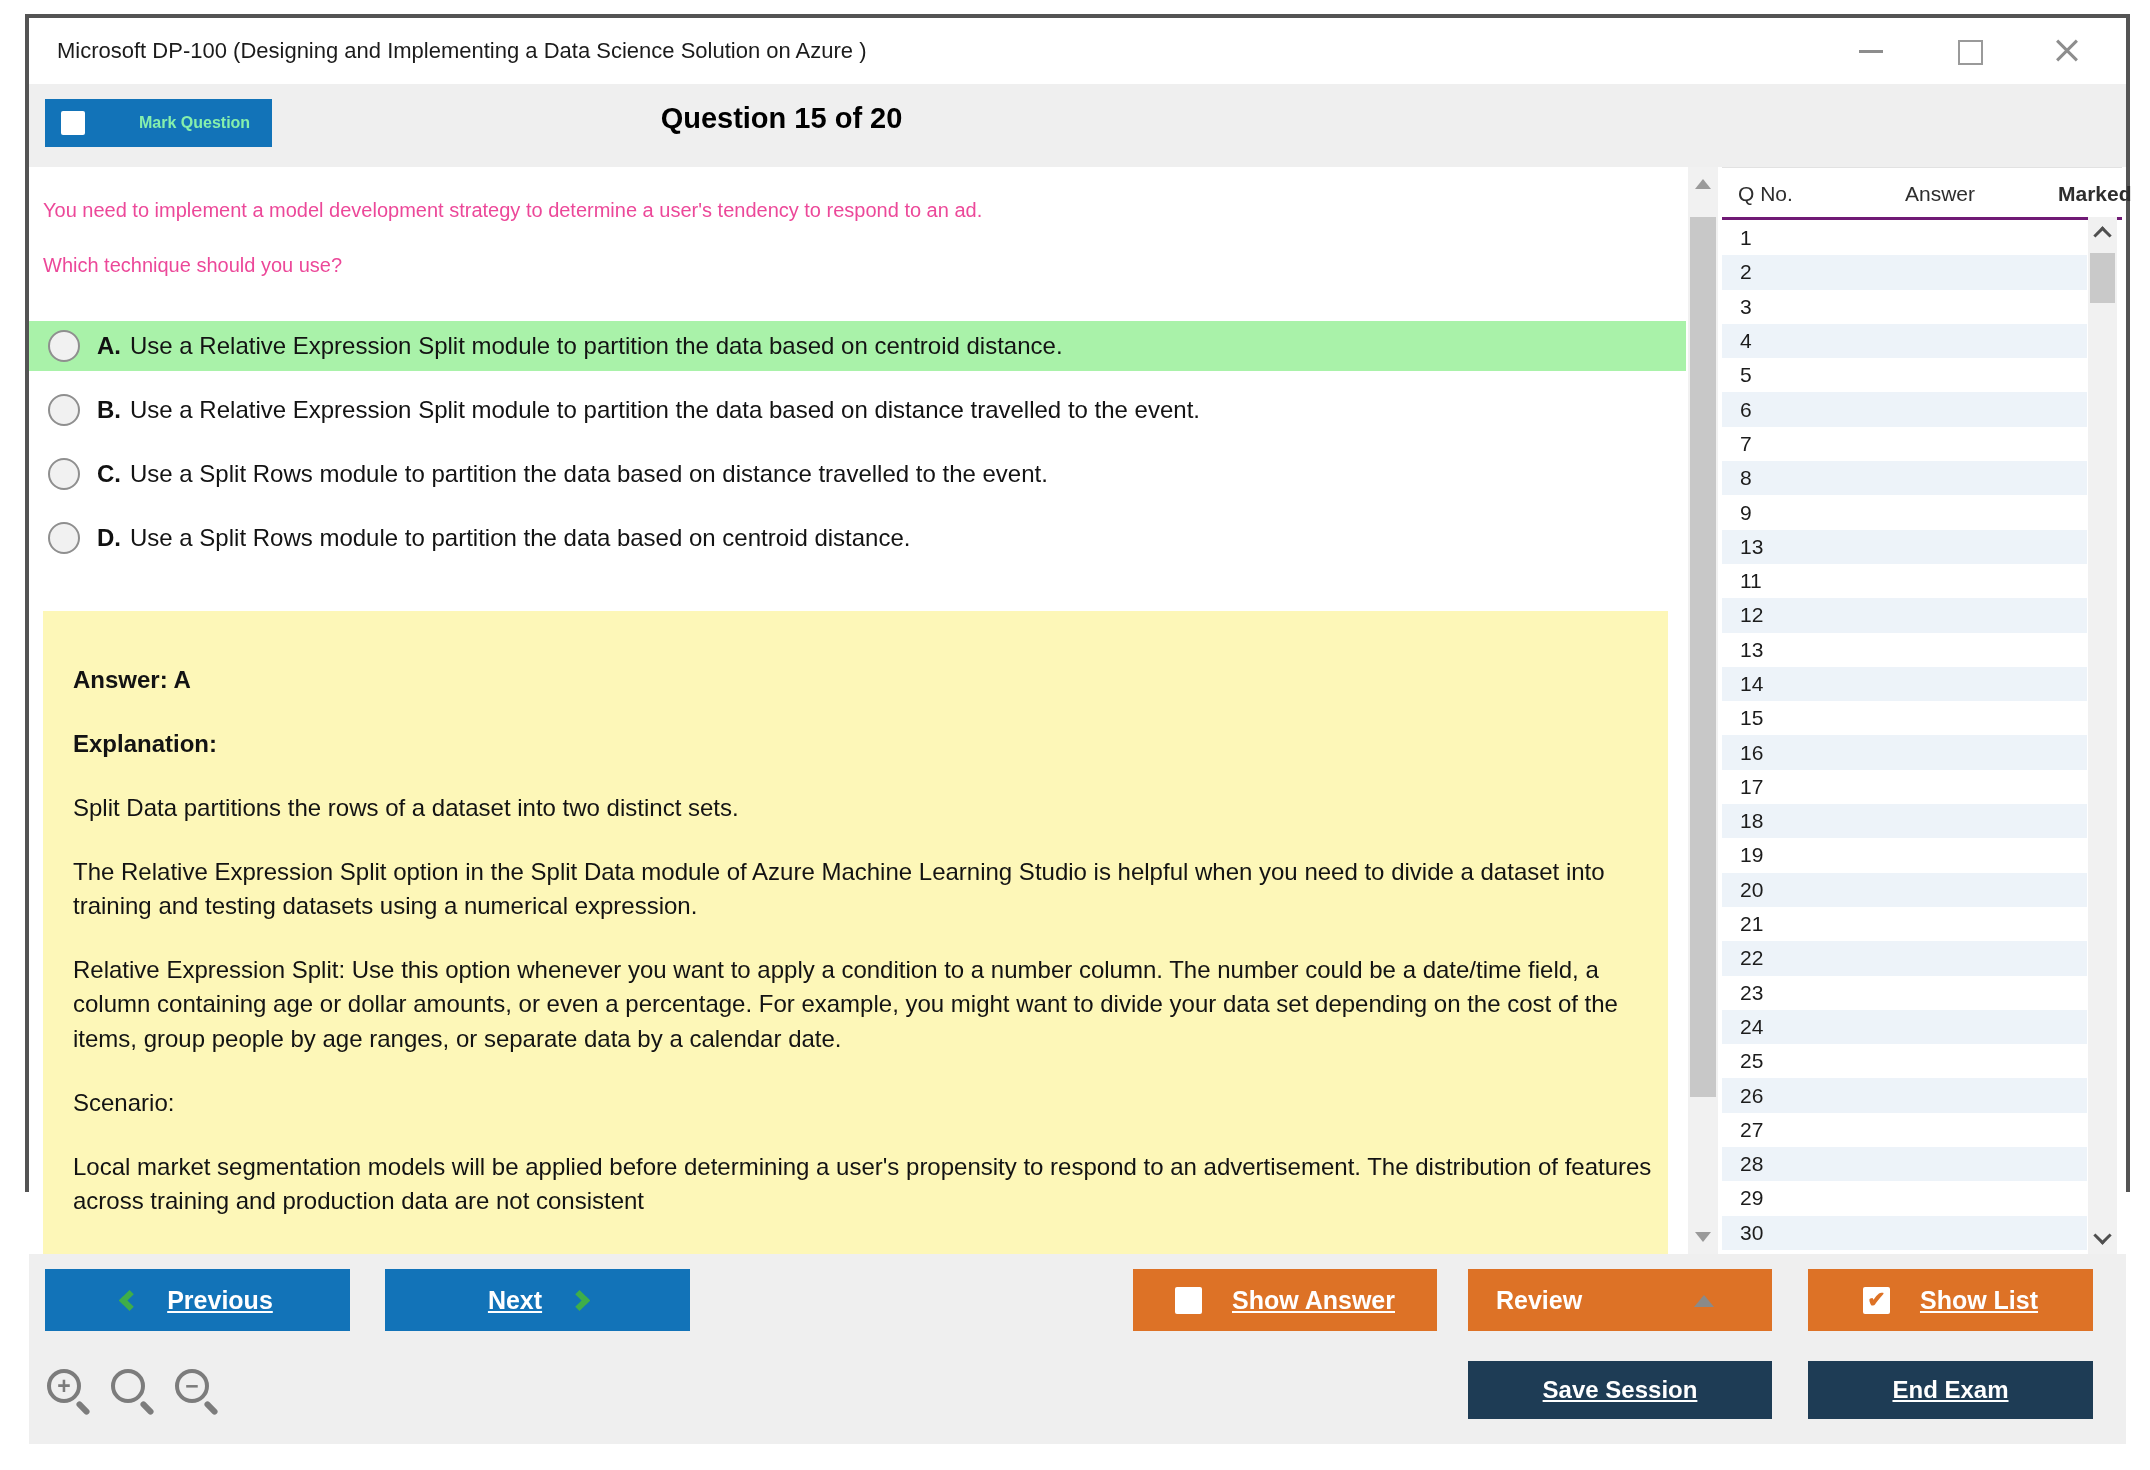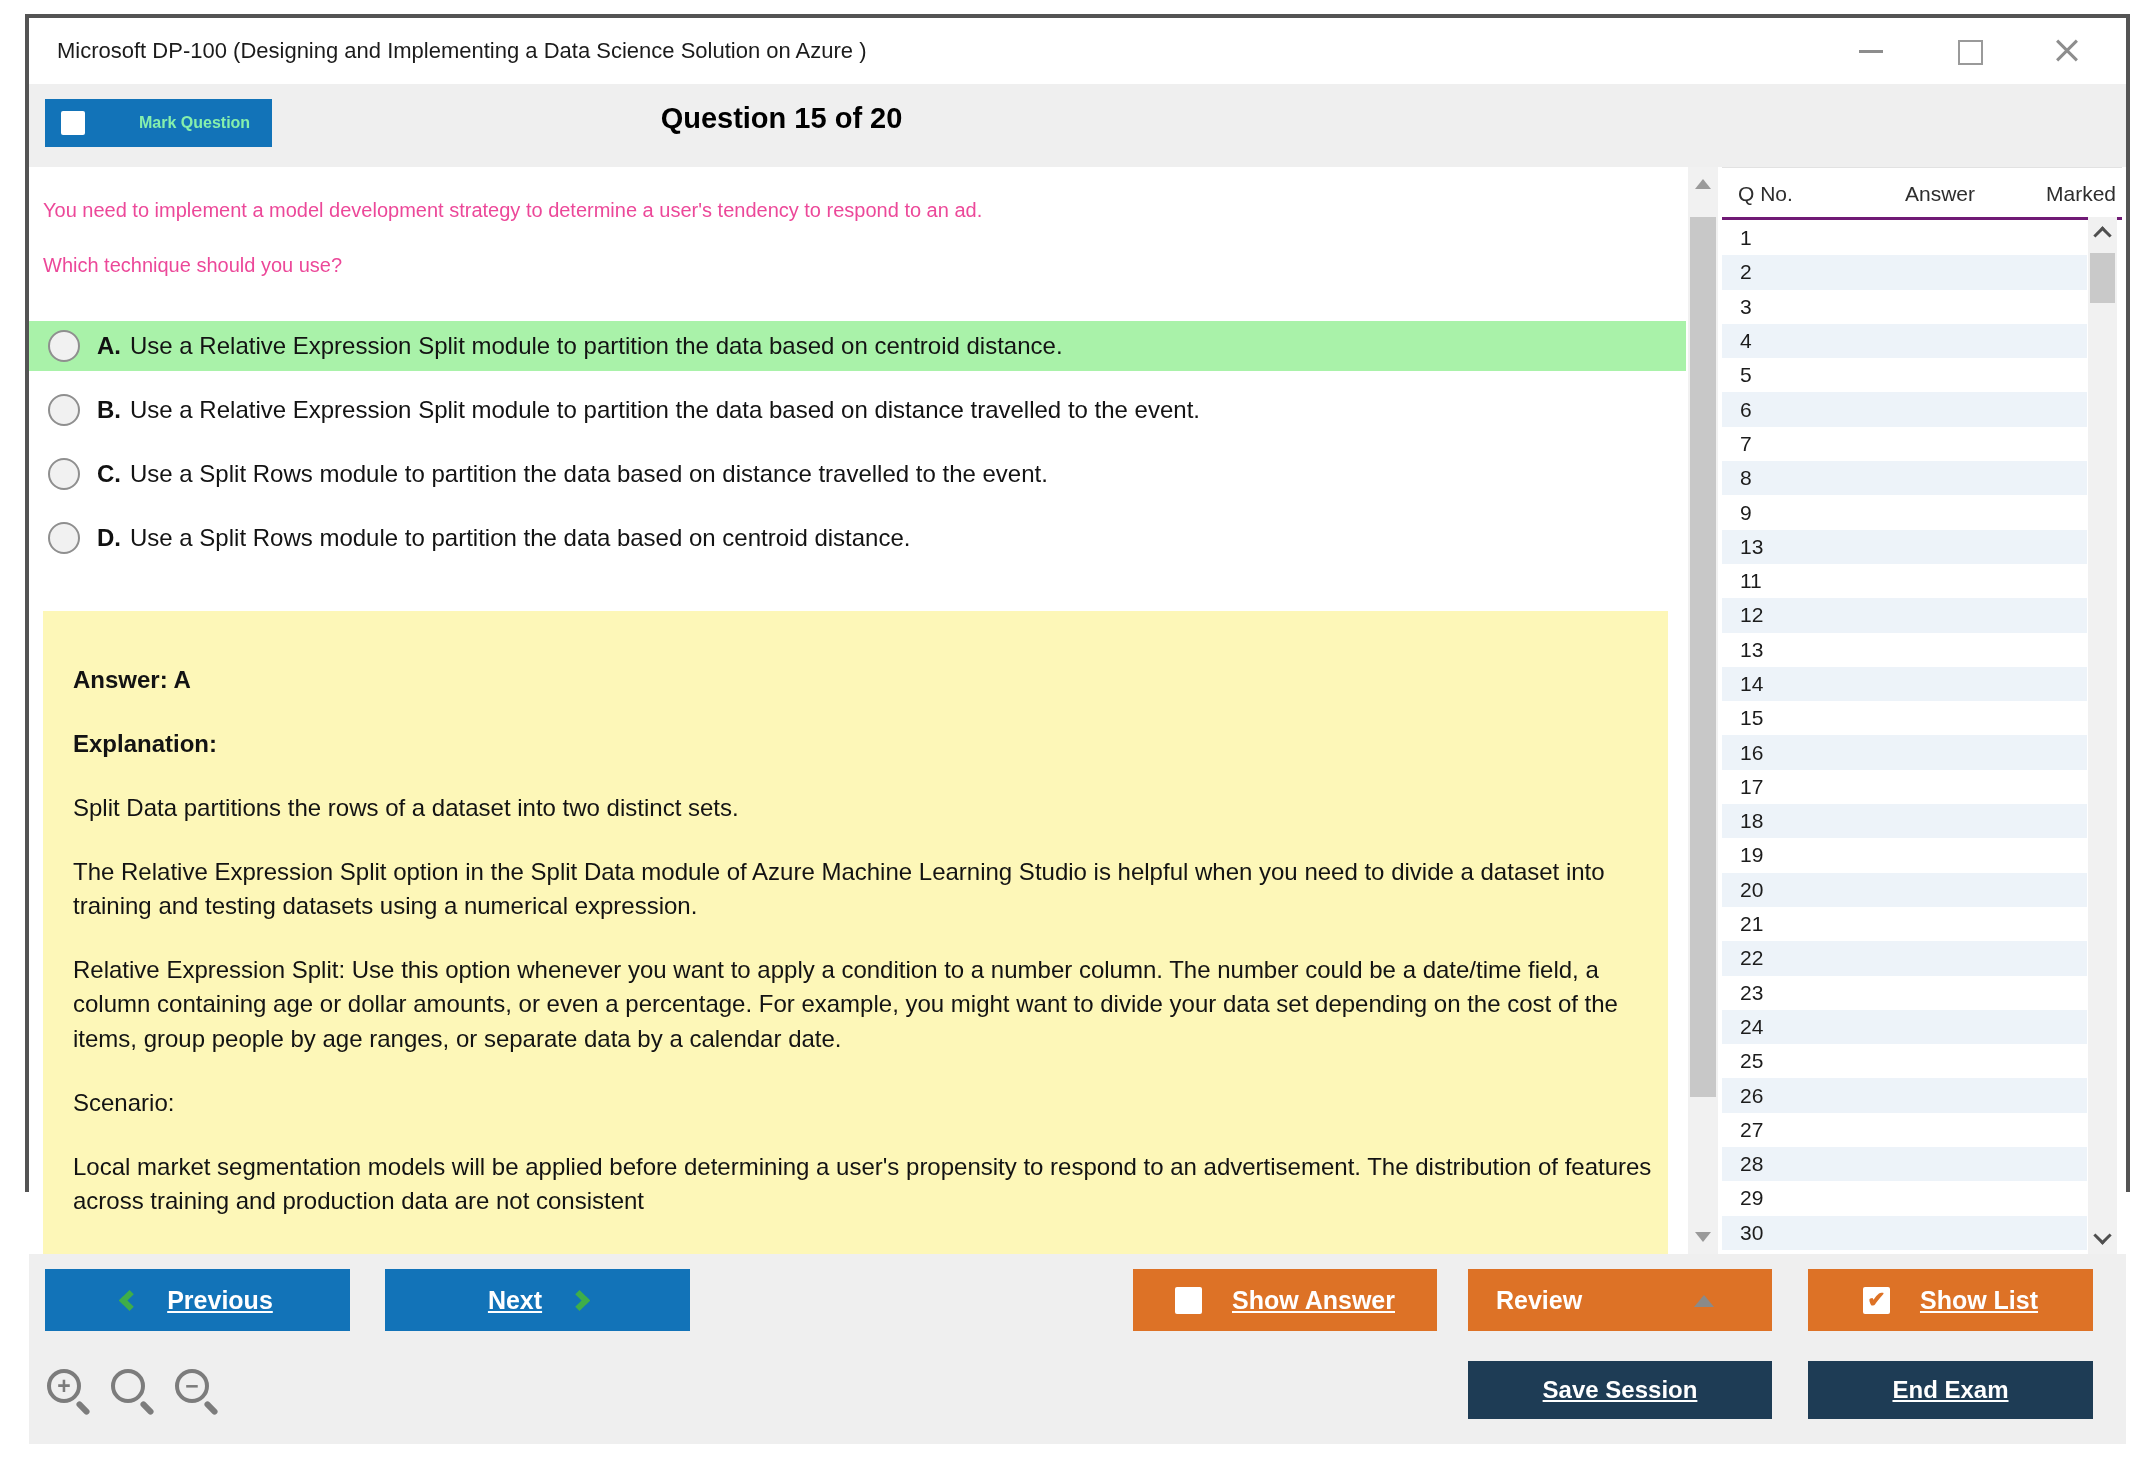--- a/index.html
+++ b/index.html
@@ -54,21 +54,21 @@
   .tri-up { position:absolute; left:7px; top:12px; width:0; height:0;
             border-left:8px solid transparent; border-right:8px solid transparent; border-bottom:10px solid #9a9a9a; }
   .tri-down { position:absolute; left:7px; bottom:12px; width:0; height:0;
             border-left:8px solid transparent; border-right:8px solid transparent; border-top:10px solid #9a9a9a; }
 
   
   .panel { position:absolute; left:1693px; top:0; width:400px; height:1087px; background:#ffffff; }
   .panel-header { position:absolute; left:0; top:0; width:100%; height:53px;
                   border-top:1px solid #e2e2e2; border-bottom:3px solid #701a75; background:#ffffff; }
   .panel-header span { position:absolute; top:14px; font-size:21px; color:#2e2e2e; }
-  .ph-qno { left:16px; } .ph-answer { left:183px; } .ph-marked { left:324px; }
+  .ph-qno { left:16px; } .ph-answer { left:183px; } .ph-marked { left:336px;font-weight:bold; }
   .panel-rows { position:absolute; left:0; top:54px; width:365px; height:1032px; overflow:hidden; }
   .qrow { height:34.3px; display:flex; align-items:center; background:#ffffff; cursor:pointer; }
   .qrow.alt { background:#edf3f9; }
   .qnum { font-size:21px; color:#1c1c1c; padding-left:18px; }
 
   .panelsb { position:absolute; left:366px; top:50px; width:29px; height:1037px; background:#f1f1f1; }
   .panelsb .thumb { position:absolute; left:2px; top:36px; width:25px; height:50px; background:#c9c9c9; }
   .chev { position:absolute; left:8px; width:13px; height:13px; }
   .chev-up { top:12px; border-left:3px solid #4f4f4f; border-top:3px solid #4f4f4f; transform:rotate(45deg); }
   .chev-down { bottom:12px; border-left:3px solid #4f4f4f; border-top:3px solid #4f4f4f; transform:rotate(225deg); }

